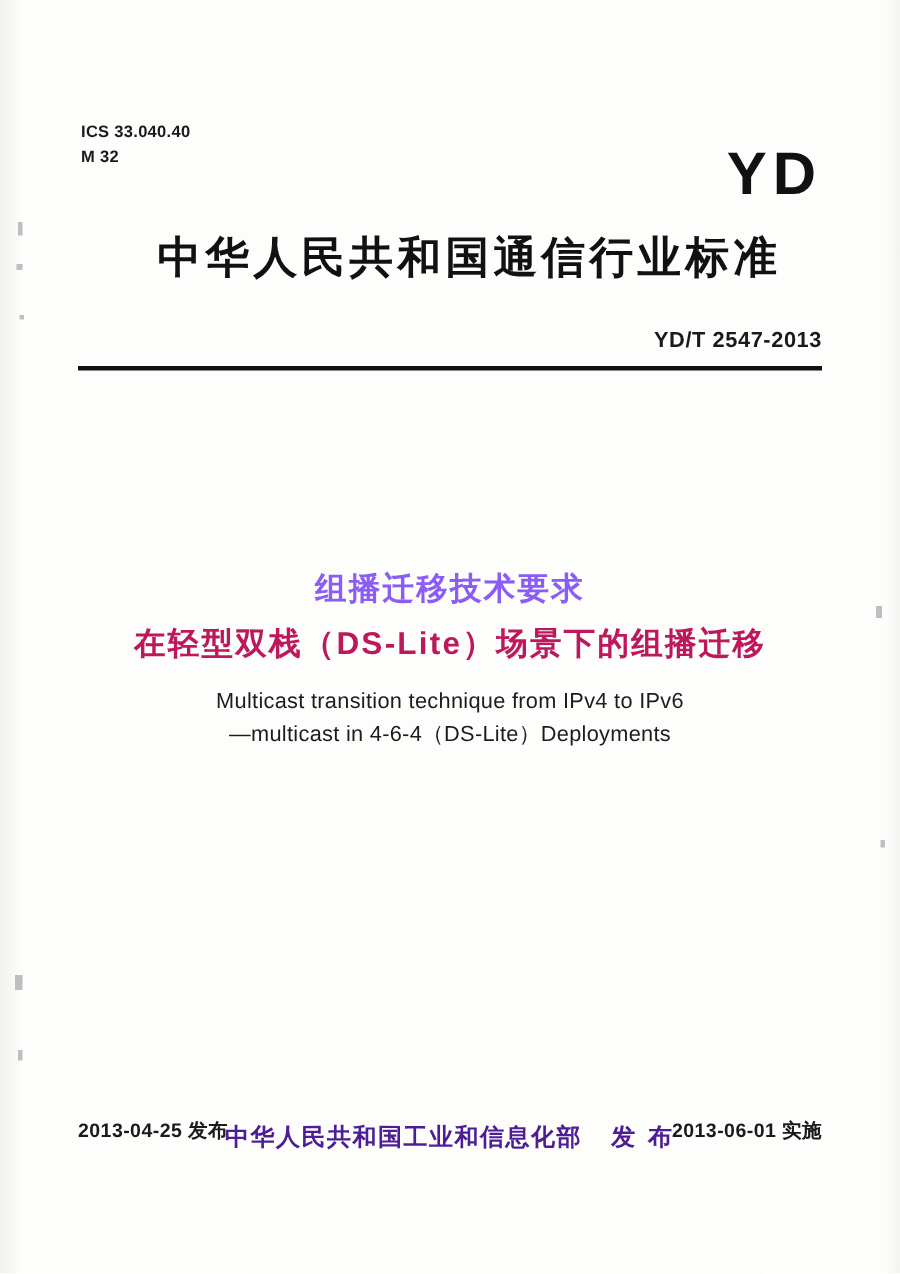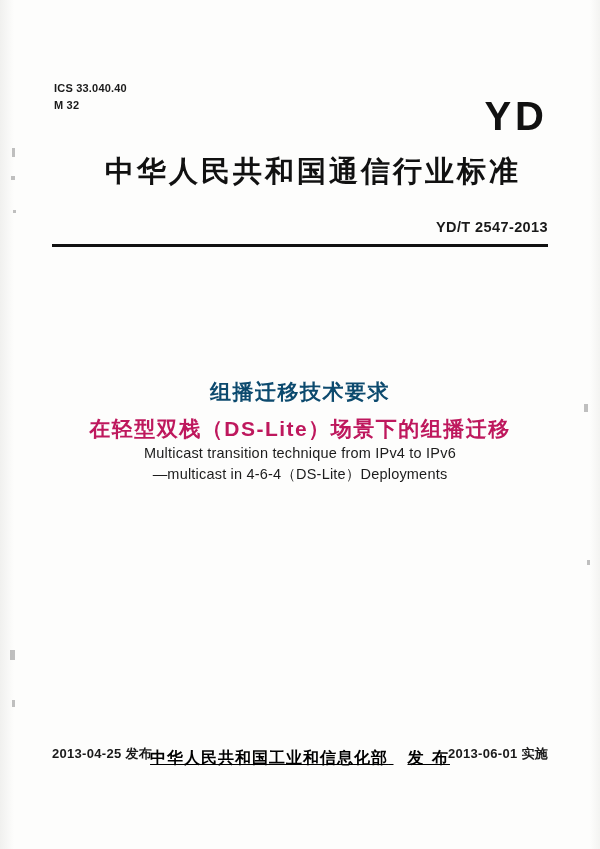--- a/index.html
+++ b/index.html
@@ -110,31 +110,31 @@
     position: absolute;
     left: 0;
     right: 0;
     top: 378px;
     text-align: center;
   }
   .doc-title .line1 {
     font-size: 21px;
     font-weight: bold;
     letter-spacing: 1.5px;
-    color: #0c4a6e;
+    color: #8b5cf6;
   }
   .doc-title .line2 {
     margin-top: 9px;
     font-size: 21px;
     font-weight: bold;
     letter-spacing: 1.5px;
     color: #be185d;
   }
   .doc-title .en1 {
-    margin-top: 2px;
+    margin-top: 17px;
     font-size: 14.5px;
     letter-spacing: 0.2px;
     color: #1c1c1c;
   }
   .doc-title .en2 {
     margin-top: 4px;
     font-size: 14.5px;
     letter-spacing: 0.2px;
     color: #1c1c1c;
   }
@@ -153,22 +153,21 @@
   }
   .issuer {
     position: absolute;
     left: 0;
     right: 0;
     top: 748px;
     text-align: center;
     font-size: 16px;
     font-weight: bold;
     letter-spacing: 1px;
-    color: #000000;
-    text-decoration: underline;
+    color: #4c1d95;
   }
   .issuer .pub {
     margin-left: 14px;
     letter-spacing: 2px;
   }
 </style>
 </head>
 <body>
 
 <div class="page">

